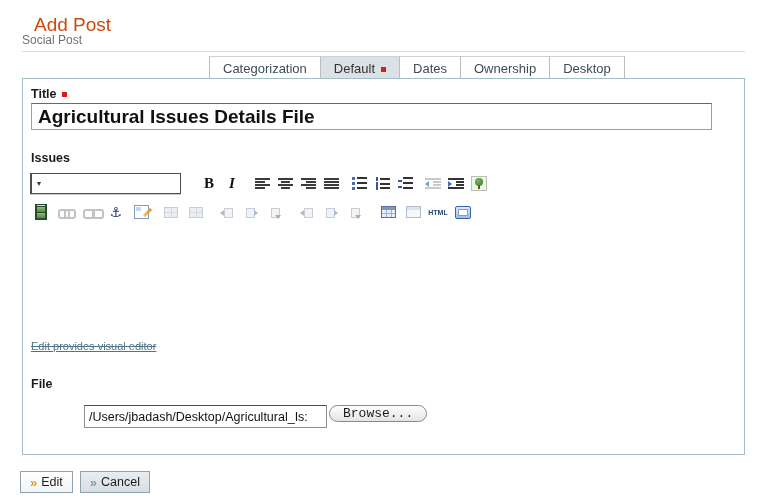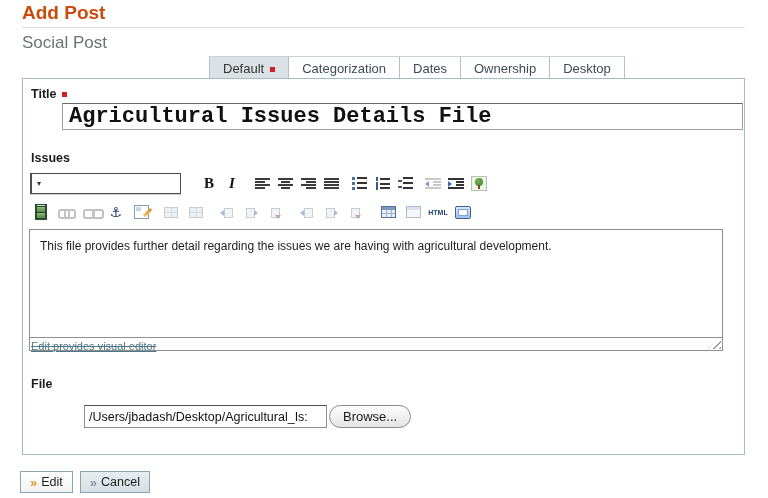--- a/index.html
+++ b/index.html
@@ -2,38 +2,38 @@
 <html><head>
 <meta charset="utf-8">
 <style>
   * { box-sizing: border-box; }
   html,body { margin:0; padding:0; background:#fff; }
   body { font-family:"Liberation Sans","DejaVu Sans",sans-serif; color:#222; }
   #stage { position:relative; width:768px; height:498px; background:#fff; overflow:hidden; }
 
   
   .hdr { position:absolute; left:22px; top:2px; width:723px; border-bottom:1px solid #dcdcdc; padding-bottom:3px; }
-  .hdr h1 { margin:0; font-size:19px; line-height:22px; font-weight:bold; color:#cc4a0a; }
-  .subtitle { position:absolute; left:22px; top:33px; font-size:17px; color:#6e7276; }
+  .hdr h1 { margin:12px; font-size:19px; line-height:22px; font-weight:normal; color:#cc4a0a; }
+  .subtitle { position:absolute; left:22px; top:33px; font-size:12px; color:#6e7276; }
 
   
   .tabs { position:absolute; left:209px; top:56px; display:flex; }
   .tab { height:24px; line-height:23px; padding:0 13px; font-size:13px; color:#3d4c55;
          background:#fff; border-top:1px solid #ccd3d8; border-right:1px solid #b6bfc6; cursor:default; white-space:nowrap; }
   .tab:first-child { border-left:1px solid #b6bfc6; }
   .tab.active { background:#dce1e5; color:#333; }
   .req { display:inline-block; width:5px; height:5px; background:#d41f1f; margin-left:6px; vertical-align:1px; }
 
   
   .panel { position:absolute; left:22px; top:78px; width:723px; height:377px; border:1px solid #a4bdc5; background:#fff; }
   .flabel { position:absolute; font-size:12.5px; font-weight:bold; color:#1c1c1c; }
 
   .title-input { position:absolute; left:8px; top:24px; width:681px; height:27px;
       border:1px solid #9e9e9e; border-top-color:#686868; padding:0 6px;
-      font-family:Liberation Mono, monospace; font-size:22px; font-weight:600; color:#111;margin-left:31px; }
+      font-family:Liberation Sans, sans-serif; font-size:19px; font-weight:600; color:#111; }
 
   
   .sel { position:absolute; left:7px; top:94px; width:151px; height:21px; border:1px solid #4d4d4d;
          background:#fff; font-size:12px; color:#222; display:flex; align-items:center; box-shadow:0 1px 0 #cfcfcf; }
   .sel .txt { flex:1; padding-left:5px; }
   .sel .arr { width:15px; height:100%; border-left:1px solid #4d4d4d; display:flex; align-items:center; justify-content:center; font-size:8px; color:#333; }
 
   
   .row1 { position:absolute; left:176px; top:92px; height:24px; display:flex; align-items:center; }
   .row2 { position:absolute; left:7px; top:122px; height:22px; display:flex; align-items:center; }
@@ -125,22 +125,22 @@
   .grip { position:absolute; right:1px; bottom:1px; width:13px; height:12px;
     background:repeating-linear-gradient(135deg,#9e9e9e 0 1px,transparent 1px 4px);
     clip-path:polygon(100% 0,100% 100%,0 100%); cursor:nwse-resize; }
   .edit-link { position:absolute; left:8px; top:261px; font-size:11px; color:#4e7687;
     text-decoration:underline line-through; cursor:pointer; }
 
   
   .file-row { position:absolute; left:33px; top:326px; display:flex; align-items:flex-start;padding-left:28px; }
   .file-input { width:243px; height:23px; border:1px solid #8e8e8e; border-top-color:#4f4f4f; padding:0 0 0 4px;
     font-family:"Liberation Sans","DejaVu Sans",sans-serif; font-size:12.5px; color:#111; }
-  .browse-btn { margin-left:2px; height:23px; padding:0 13px; border:1px solid #8a8a8a; border-radius:12px;
-    background:linear-gradient(#fdfdfd,#e4e4e4); font-family:Liberation Sans, sans-serif;
+  .browse-btn { margin-left:2px; height:17px; padding:0 13px; border:1px solid #8a8a8a; border-radius:12px;
+    background:linear-gradient(#fdfdfd,#e4e4e4); font-family:Liberation Mono, monospace;
     font-size:13px; color:#1a1a1a; cursor:pointer; }
 
   
   .btns { position:absolute; left:20px; top:471px; display:flex; gap:7px; }
   .fbtn { height:22px; display:flex; align-items:center; padding:0 9px; font-size:12.5px; color:#1c1c1c;
     border:1px solid #8fa3af; cursor:pointer; font-family:"Liberation Sans","DejaVu Sans",sans-serif; }
   .fbtn.save { background:linear-gradient(#ffffff,#f2f4f5); }
   .fbtn.cancel { background:linear-gradient(#e9edf0,#d7dee3); }
   .bullet { font-weight:bold; font-size:13px; margin-right:4px; line-height:1; }
   .bullet.or { color:#dd9a2f; } .bullet.gr { color:#8396a6; }
@@ -149,24 +149,24 @@
 <body>
 
 <div id="stage">
 
   <div class="hdr">
     <h1>Add Post</h1>
   </div>
   <div class="subtitle">Social Post</div>
 
   <div class="tabs">
+    <div class="tab"><span>Categorization</span></div>
     <div class="tab active">
       <span>Default</span><span class="req"></span>
     </div>
-    <div class="tab"><span>Categorization</span></div>
     <div class="tab"><span>Dates</span></div>
     <div class="tab"><span>Ownership</span></div>
     <div class="tab"><span>Desktop</span></div>
   </div>
 
   <div class="panel">
 
     <div class="flabel" style="left:8px; top:8px;">
       <span>Title</span><span class="req"></span>
     </div>
@@ -264,25 +264,20 @@
           <i class="ic ts"></i>
         </span>
       <span class="tb">
           <span class="gHTML">HTML</span>
         </span>
       <span class="tb">
           <i class="ic mn"></i>
         </span>
     </div>
 
-    <div class="editor">
-      <div class="body">This file provides further detail regarding the issues we are having with agricultural development.</div>
-      <div class="ed-split"></div>
-      <div class="grip"></div>
-    </div>
     <a class="edit-link">Edit provides visual editor</a>
 
     <div class="flabel" style="left:8px; top:298px;">File</div>
     <div class="file-row">
       <input class="file-input" type="text" value="/Users/jbadash/Desktop/Agricultural_Is:" style="">
       <button class="browse-btn">Browse...</button>
     </div>
 
   </div>
 

